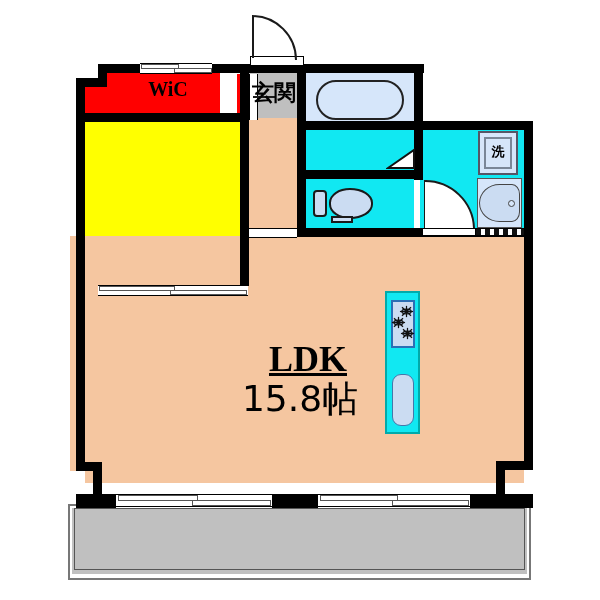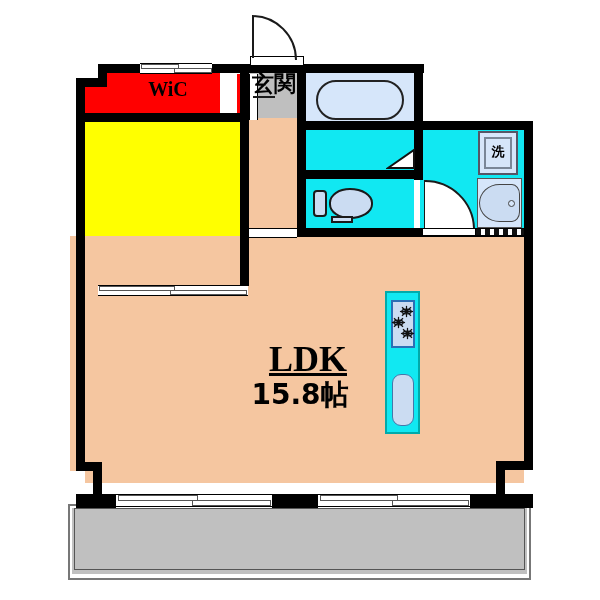--- a/index.html
+++ b/index.html
@@ -59,21 +59,21 @@
     position: absolute;
     color: #000;
     text-align: center;
     white-space: nowrap;
     line-height: 1.05;
     font-weight: 700;
   }
   .lbl-wic   { font-size: 20px; font-family: "Liberation Serif", serif; }
   .lbl-room  { font-size: 33px; font-family: "DejaVu Sans", sans-serif; font-weight: 700; }
   .lbl-ldk   { font-size: 36px; font-family: "Liberation Serif", serif; }
-  .lbl-ldk2  { font-size: 28px; font-family: "DejaVu Sans", sans-serif; font-weight:700; }
+  .lbl-ldk2  { font-size: 36px; font-family: "DejaVu Sans", sans-serif; font-weight:400; }
   .lbl-genkan{ font-size: 22px; font-family: "DejaVu Sans", sans-serif; font-weight:700;}
   .lbl-balcony{ font-size: 21px; font-family: "DejaVu Sans", sans-serif; font-weight:700; letter-spacing: 2px;}
   .lbl-sen   { font-size: 13px; font-family: "DejaVu Sans", sans-serif; font-weight:700;}
 
   
   .tub {
     position: absolute;
     background: #D6E6FA;
     border: 2px solid #222;
     border-radius: 26px;
@@ -340,16 +340,16 @@
     </g>
   </svg>
   <div class="sink-basin" style="left:392px; top:374px; width:22px; height:52px;"></div>
 
   <div class="label lbl-wic" style="left:108px; top:79px; width:120px;">WiC</div>
 
 
   <div class="label lbl-ldk" style="left:248px; top:341px; width:120px;text-decoration:underline;">LDK</div>
   <div class="label lbl-ldk2" style="left:238px; top:380px; width:124px;">15.8帖</div>
 
-  <div class="label lbl-genkan" style="left:248px; top:72px; width:52px;">玄関</div>
+  <div class="label lbl-genkan" style="left:248px; top:81px; width:52px;">玄関</div>
 
 
 </div>
 
 </body></html>

